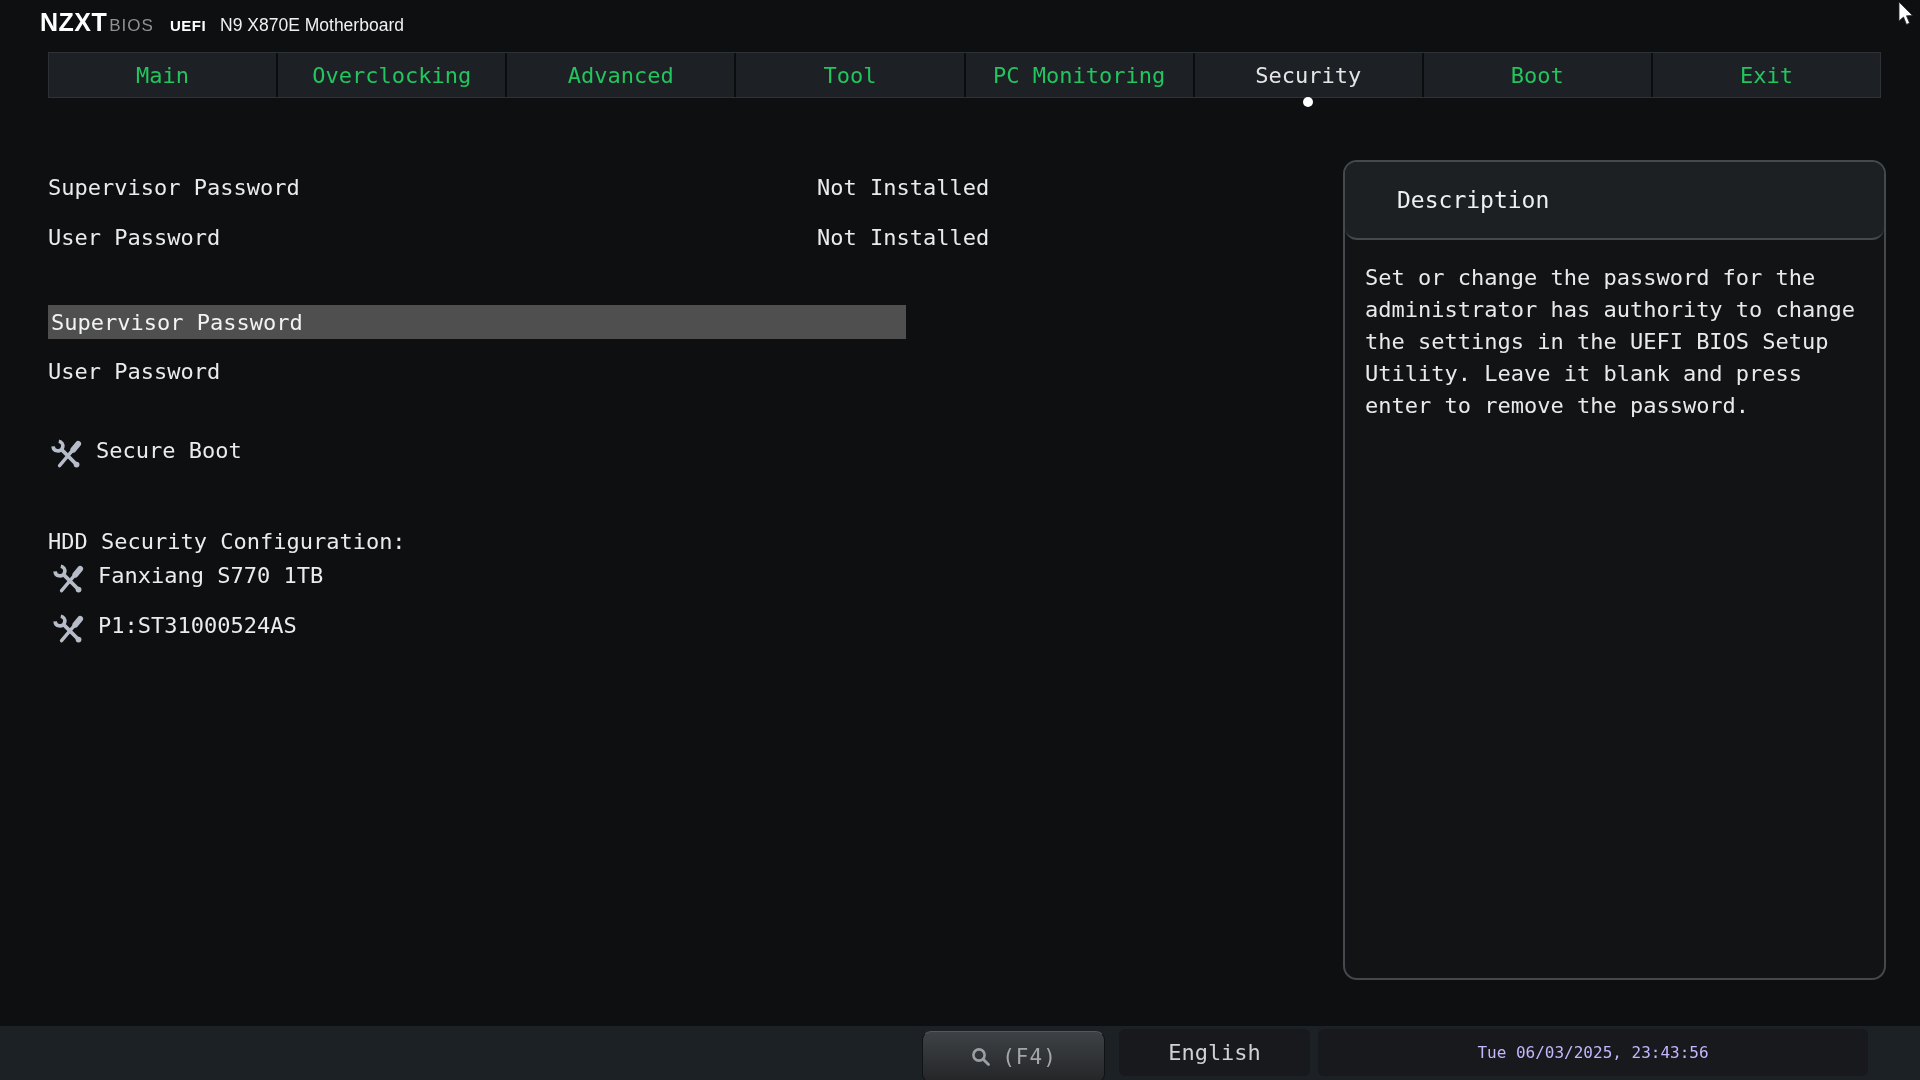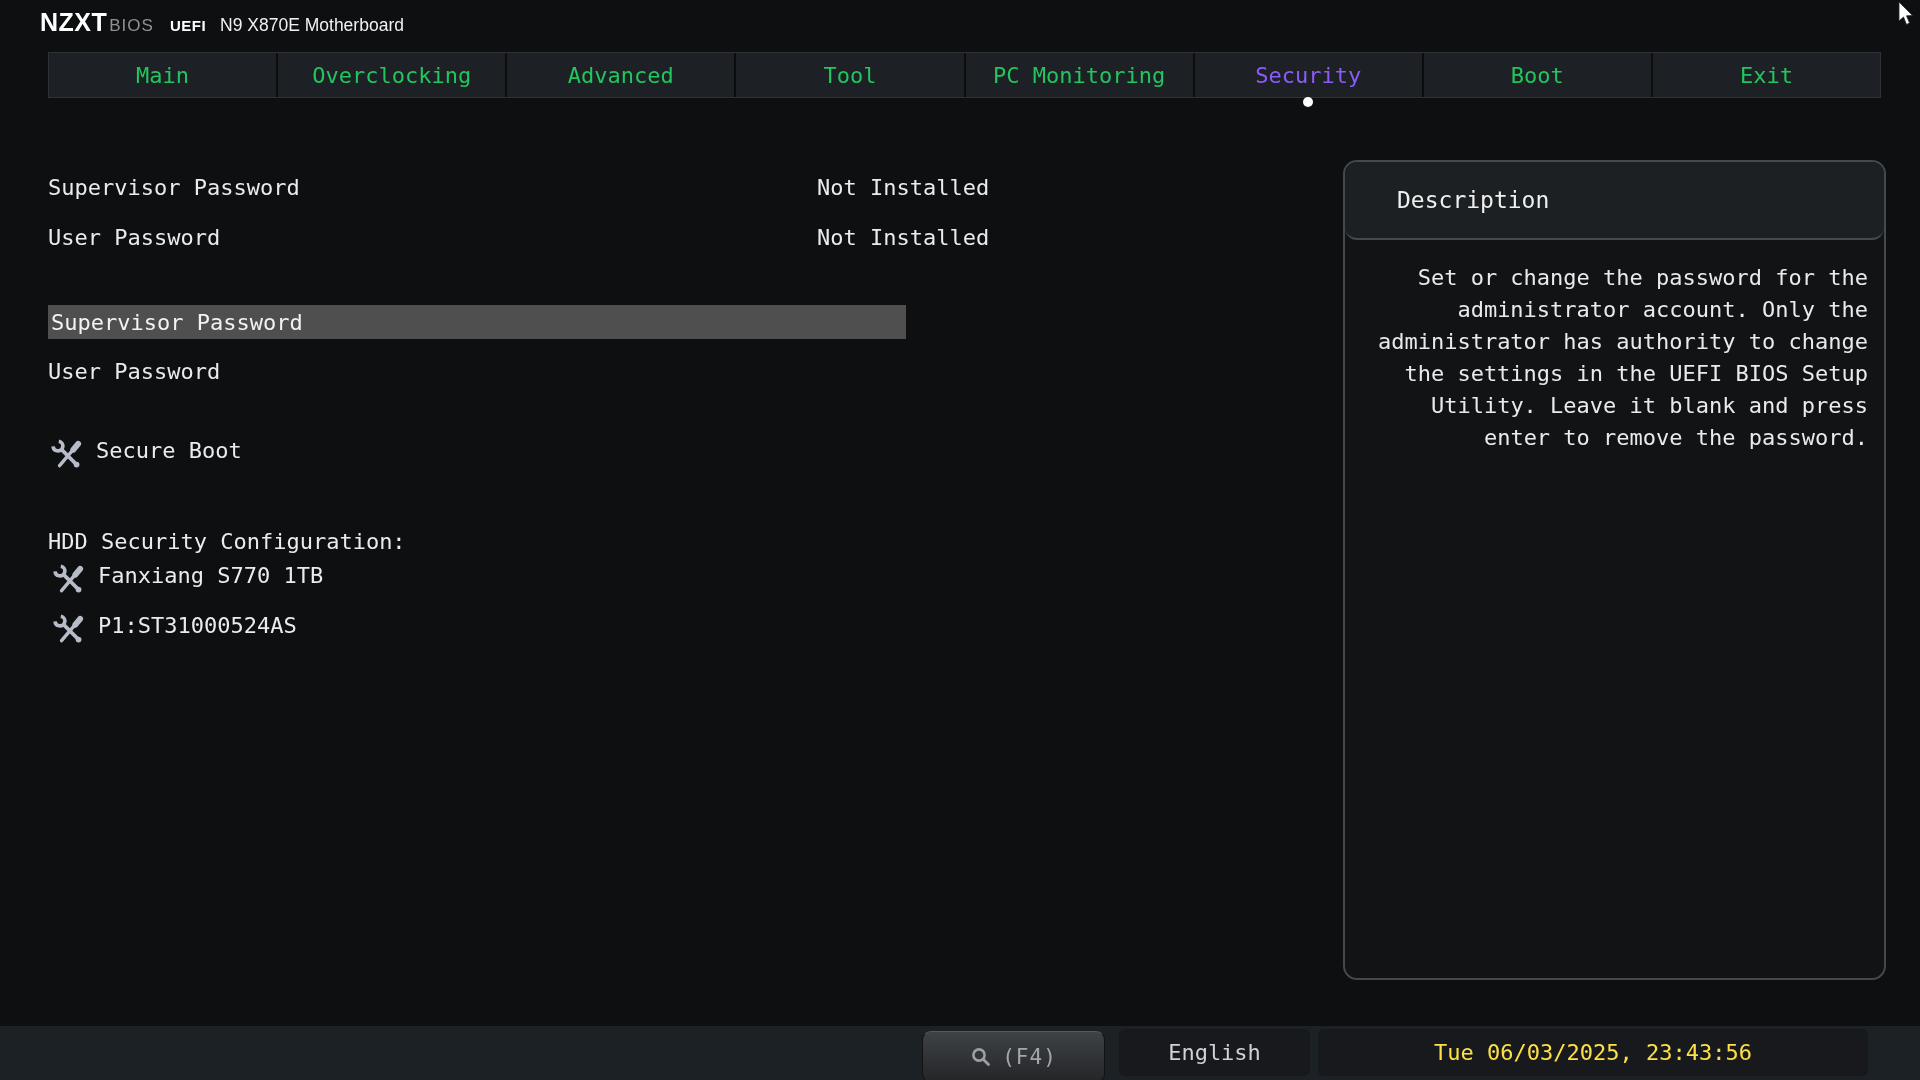--- a/index.html
+++ b/index.html
@@ -26,21 +26,21 @@
   .tabbar {
     position:absolute; left:48px; top:52px; width:1833px; height:46px;
     display:flex; background:#0b0c0d; border:1px solid #2e3236;
   }
   .tab {
     flex:1 1 0; display:flex; align-items:center; justify-content:center;
     background:#1d2024; font-size:22px; color:#22c55e; cursor:default;
     border-right:2px solid #0b0c0d;
   }
   .tab:last-child { border-right:none; }
-  .tab.active { color:#8b5cf6; }
+  .tab.active { color:#e5e5e5; }
   .tab-indicator {
     position:absolute; left:1303px; top:97px; width:10px; height:10px;
     border-radius:50%; background:#ffffff;
   }
 
   
   .row-label { position:absolute; left:48px; font-size:22px; color:#e9ebec; white-space:pre; }
   .row-value { position:absolute; left:817px; font-size:22px; color:#e9ebec; white-space:pre; }
 
   .hl-row {
@@ -57,21 +57,21 @@
   .desc-panel {
     position:absolute; left:1343px; top:160px; width:543px; height:820px;
     border:2px solid #45484d; border-radius:14px; background:#121315;
   }
   .desc-header {
     height:78px; display:flex; align-items:center;
     background:#1d2023; border-bottom:2px solid #45484d;
     border-radius:12px 12px 12px 12px;
   }
   .desc-header span { font-size:23px; color:#eef0f1; padding-left:52px; }
-  .desc-body { padding:22px 16px 0 26px;text-align:right; }
+  .desc-body { padding:22px 16px 0 20px; }
   .desc-line { font-size:22px; line-height:32px; color:#e8eaeb; white-space:pre; }
 
   
   .footer {
     position:absolute; left:0; top:1026px; width:1920px; height:54px;
     background:#1b2125;
   }
   .search-btn {
     position:absolute; left:922px; top:5px; width:183px; height:52px;
     border-radius:9px; border:1px solid #111214; border-top-color:#55585c;
@@ -80,21 +80,21 @@
     cursor:default;
   }
   .search-btn .hotkey { font-size:21px; color:#a3a7ac; letter-spacing:1px; }
   .footer-strip {
     position:absolute; top:3px; height:47px; background:#17191c; border-radius:6px;
     display:flex; align-items:center; justify-content:center;
   }
   .strip-lang { left:1119px; width:191px; }
   .strip-lang span { font-size:22px; color:#cfd1d3; }
   .strip-date { left:1318px; width:550px; }
-  .strip-date span { font-size:22px; color:#fde047; }
+  .strip-date span { font-size:16px; color:#c4b5fd; }
 
   .cursor { position:absolute; left:1898px; top:2px; width:18px; height:26px; }
 </style>
 </head>
 <body>
 
 <div class="screen">
 
   <div class="titlebar">
     <div class="brandrow">
@@ -163,21 +163,20 @@
     </svg>
     <span class="txt">P1:ST31000524AS</span>
   </div>
 
   <div class="desc-panel">
     <div class="desc-header">
       <span>Description</span>
     </div>
     <div class="desc-body">
       <div class="desc-line">Set or change the password for the</div>
-      <div class="desc-line">administrator account. Only the</div>
       <div class="desc-line">administrator has authority to change</div>
       <div class="desc-line">the settings in the UEFI BIOS Setup</div>
       <div class="desc-line">Utility. Leave it blank and press</div>
       <div class="desc-line">enter to remove the password.</div>
     </div>
   </div>
 
   <div class="footer">
     <div class="search-btn">
       <svg width="22" height="22" viewBox="0 0 22 22">

